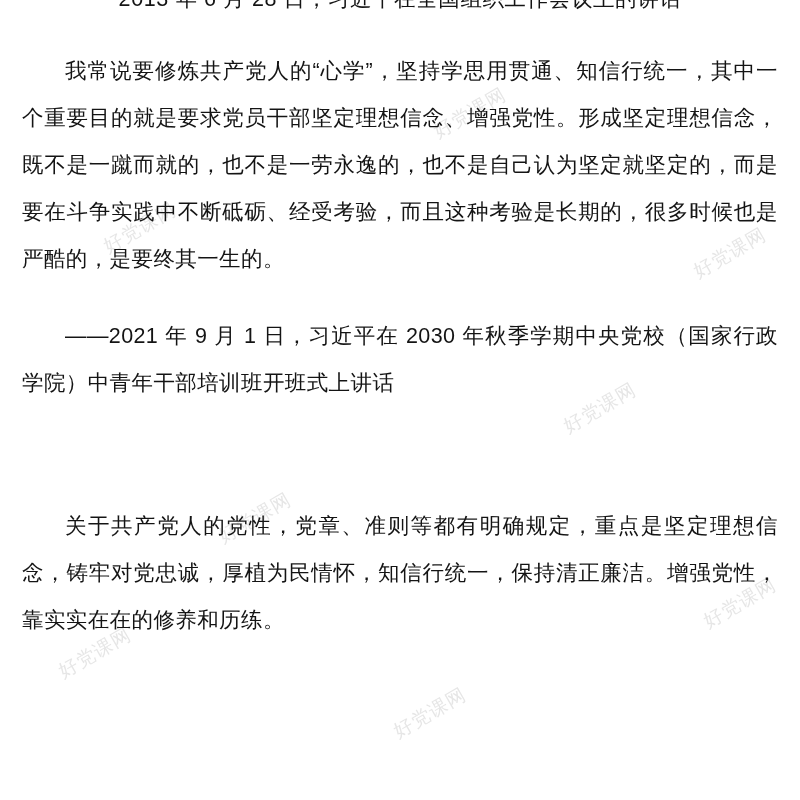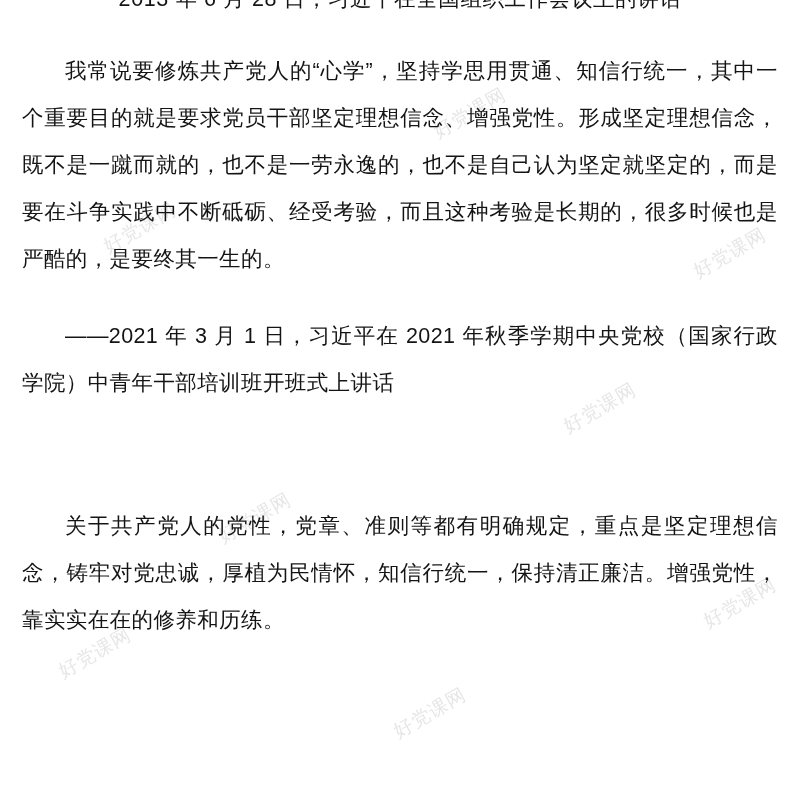--- a/index.html
+++ b/index.html
@@ -100,21 +100,21 @@
     <div class="clipped-line">
       <div class="inner">2013 年 6 月 28 日，习近平在全国组织工作会议上的讲话</div>
     </div>
 
     <div class="spacer-1"></div>
 
     <p class="indent">我常说要修炼共产党人的“心学”，坚持学思用贯通、知信行统一，其中一个重要目的就是要求党员干部坚定理想信念、增强党性。形成坚定理想信念，既不是一蹴而就的，也不是一劳永逸的，也不是自己认为坚定就坚定的，而是要在斗争实践中不断砥砺、经受考验，而且这种考验是长期的，很多时候也是严酷的，是要终其一生的。</p>
 
     <div class="spacer-2"></div>
 
-    <p class="indent">——2021 年 3 月 1 日，习近平在 2021 年秋季学期中央党校（国家行政学院）中青年干部培训班开班式上讲话</p>
+    <p class="indent">——2021 年 9 月 1 日，习近平在 2030 年秋季学期中央党校（国家行政学院）中青年干部培训班开班式上讲话</p>
 
     <div class="spacer-3"></div>
 
     <p class="indent">关于共产党人的党性，党章、准则等都有明确规定，重点是坚定理想信念，铸牢对党忠诚，厚植为民情怀，知信行统一，保持清正廉洁。增强党性，靠实实在在的修养和历练。</p>
 
     <div class="spacer-4"></div>
 
 
   </div>
 </div>

